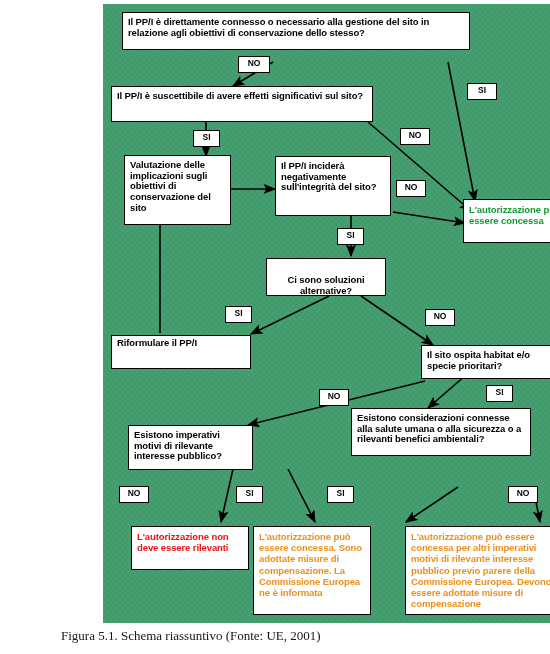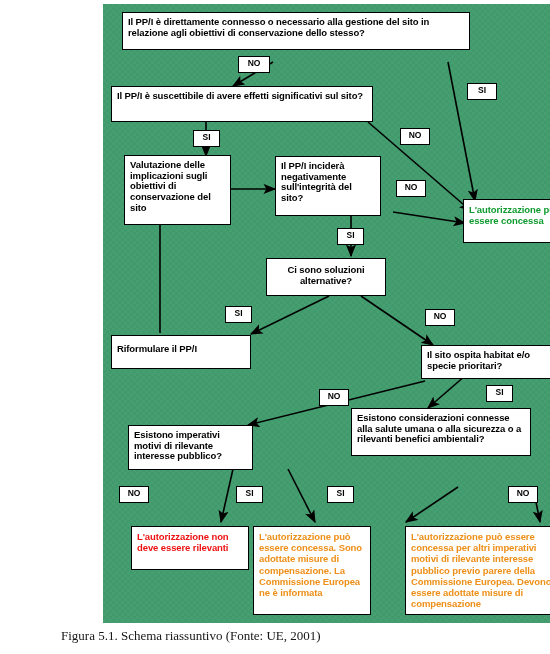--- a/index.html
+++ b/index.html
@@ -148,29 +148,29 @@
     </div>
 
     <div class="node q" style="left:8px; top:82px; width:262px; height:36px;">
       <span>Il PP/I è suscettibile di avere effetti significativi sul sito?</span>
     </div>
 
     <div class="node q" style="left:21px; top:151px; width:107px; height:70px;">
       <span>Valutazione delle implicazioni  sugli obiettivi di conservazione del sito</span>
     </div>
 
-    <div class="node q" style="left:172px; top:152px; width:106px; height:60px;">
+    <div class="node q" style="left:172px; top:152px; width:116px; height:60px;">
       <span>Il PP/I inciderà negativamente sull'integrità del sito?</span>
     </div>
 
-    <div class="node q center" style="left:163px; top:254px; width:120px; height:38px; padding-top:6px;">
+    <div class="node q center" style="left:163px; top:254px; width:120px; height:38px; padding-top:16px;">
       <span>Ci sono soluzioni alternative?</span>
     </div>
 
-    <div class="node q" style="left:8px; top:331px; width:140px; height:34px; padding-top:8px;">
+    <div class="node q" style="left:8px; top:331px; width:140px; height:34px; padding-top:2px;">
       <span>Riformulare il PP/I</span>
     </div>
 
     <div class="node q" style="left:318px; top:341px; width:145px; height:34px;">
       <span>Il sito ospita habitat e/o specie prioritari?</span>
     </div>
 
     <div class="node q" style="left:25px; top:421px; width:125px; height:45px;">
       <span>Esistono imperativi motivi di rilevante interesse pubblico?</span>
     </div>

